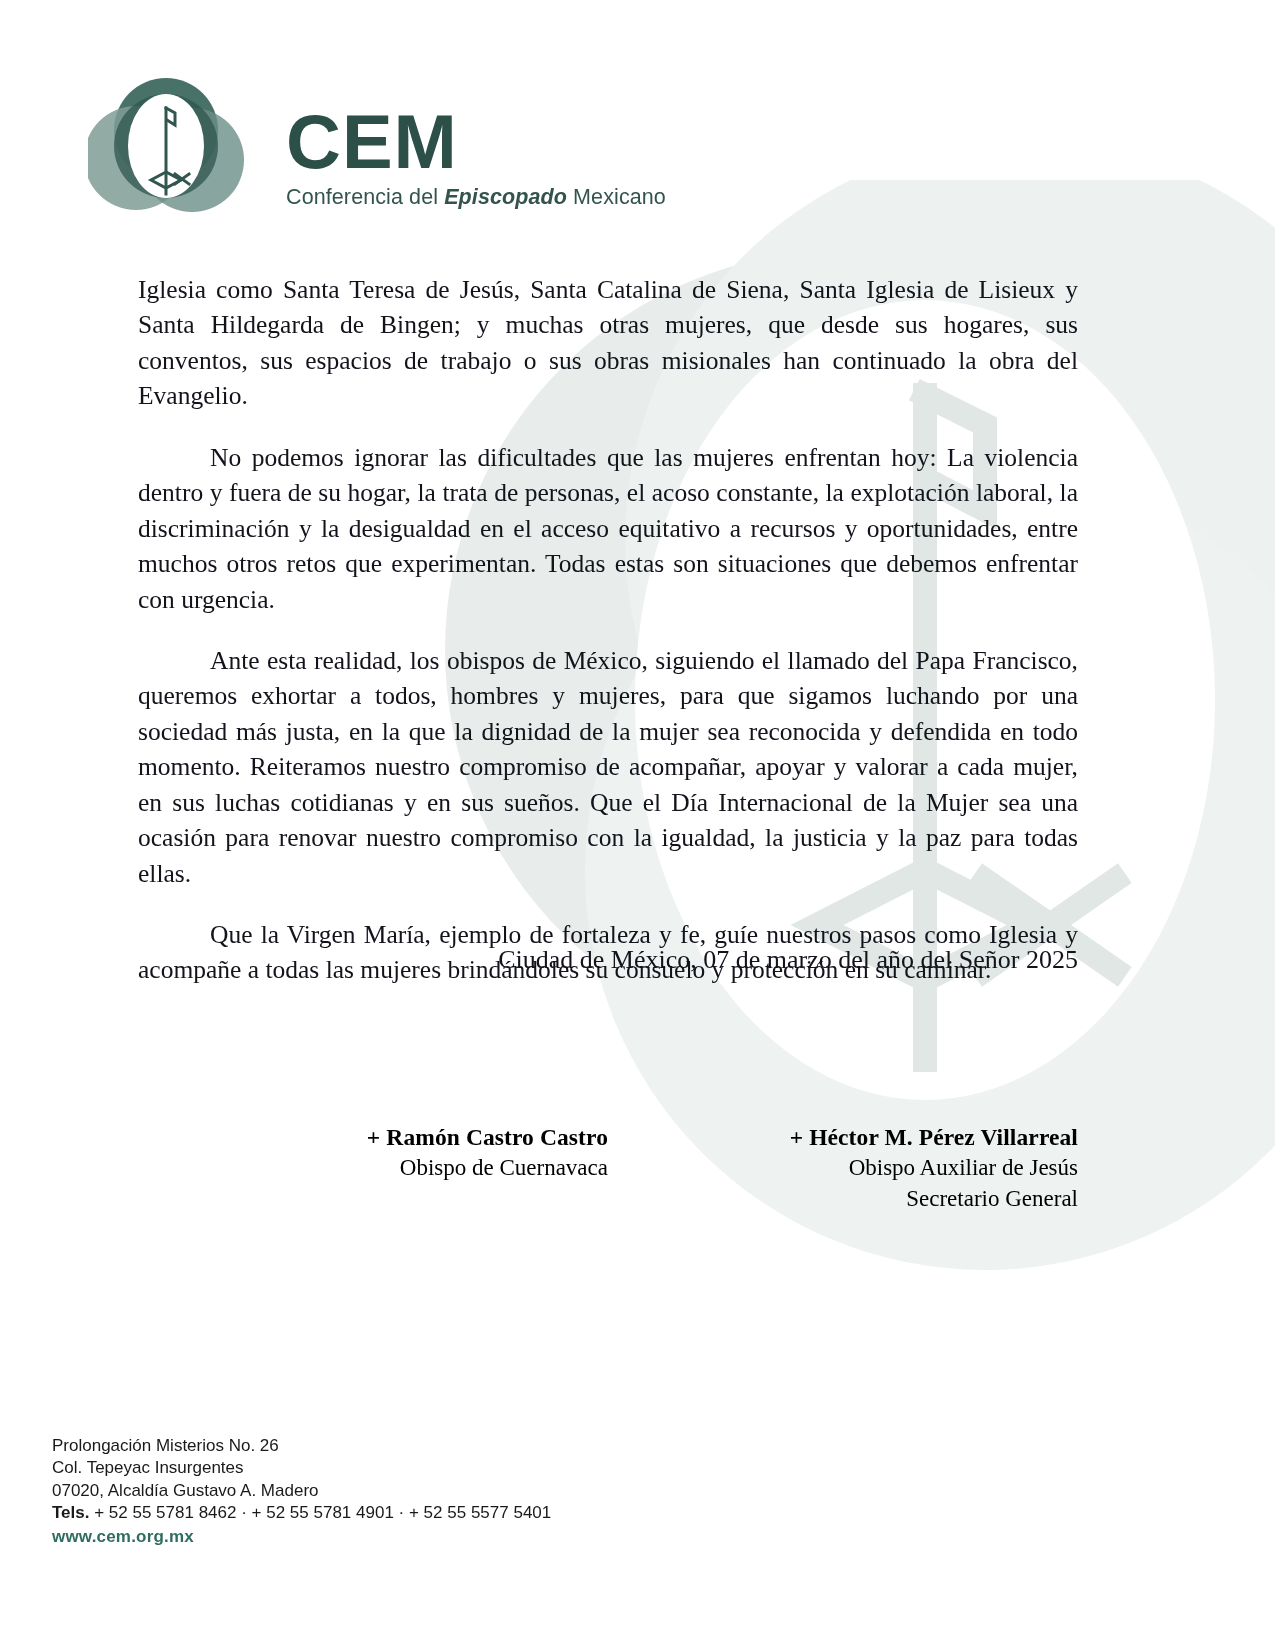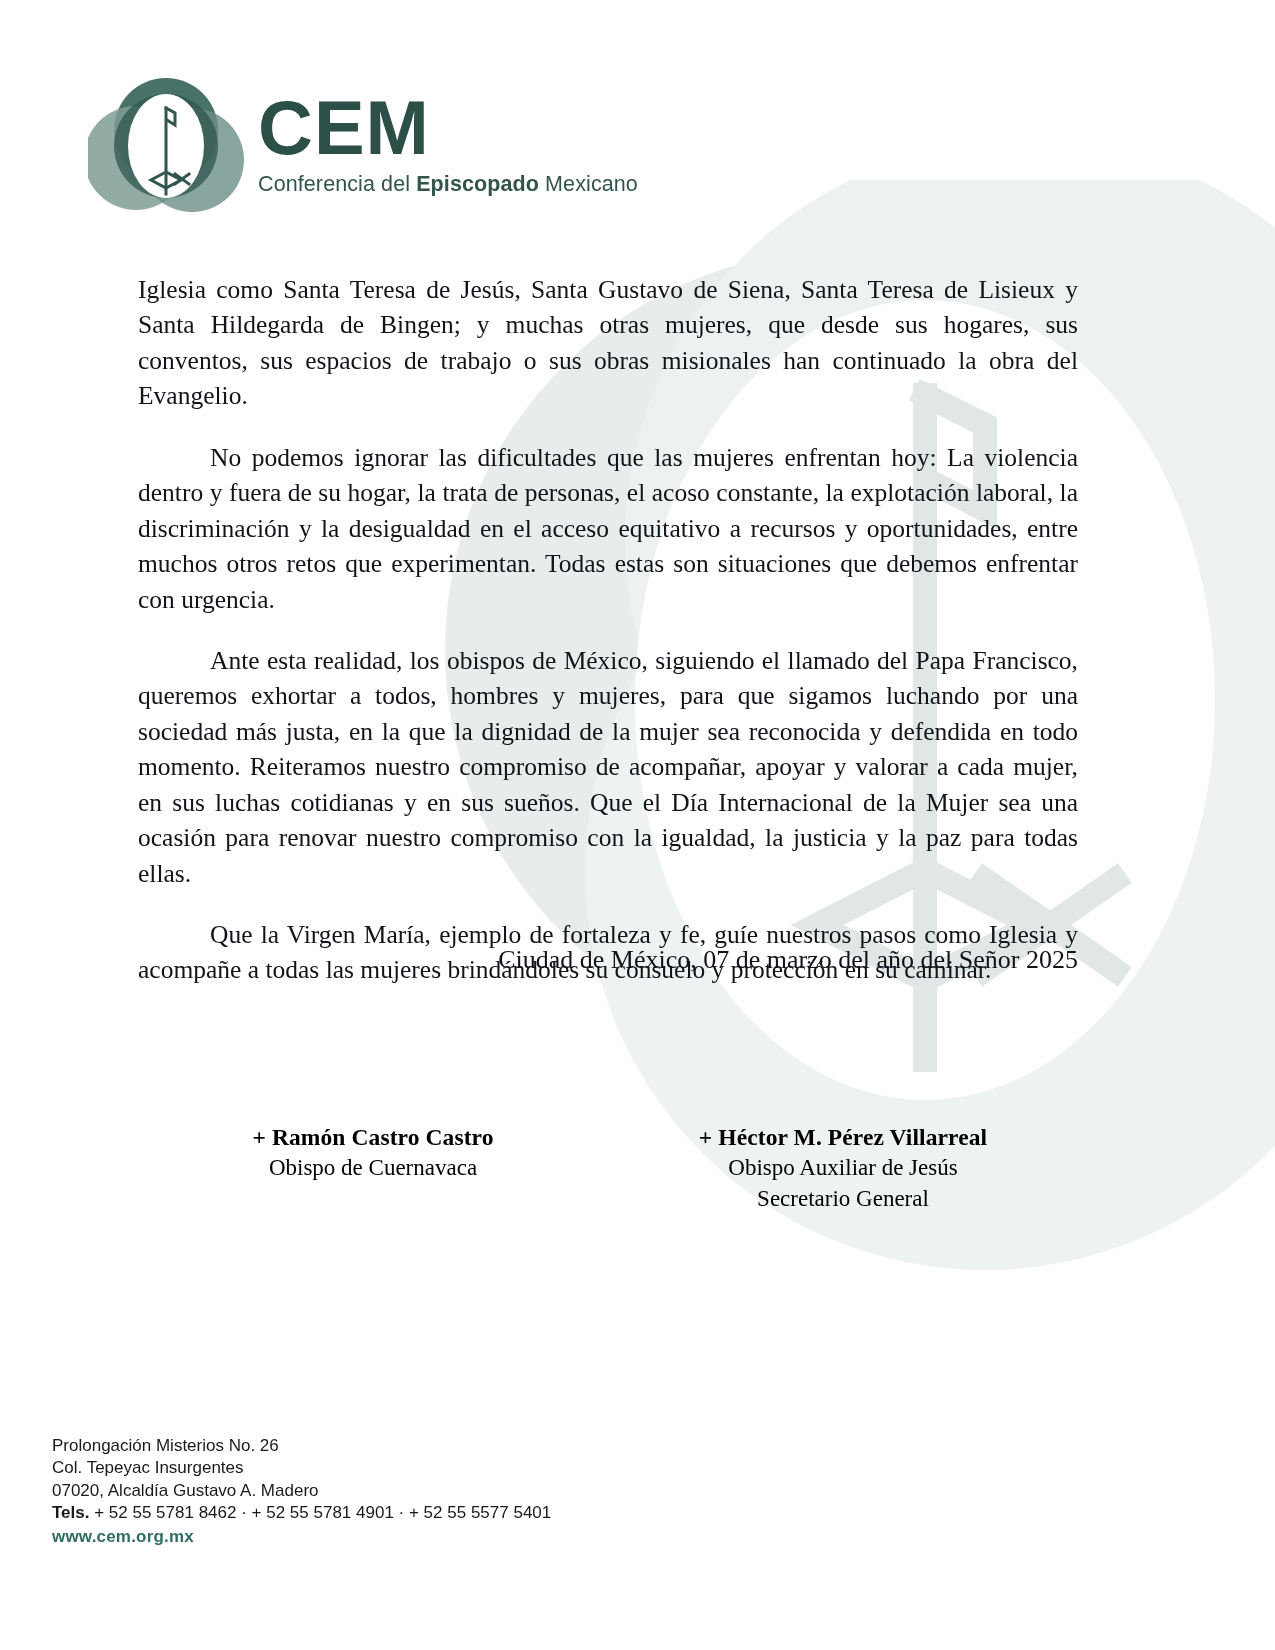--- a/index.html
+++ b/index.html
@@ -28,21 +28,22 @@
   }
   .watermark svg { display: block; width: 100%; height: 100%; }
 
   
   .letterhead {
     position: absolute;
     left: 88px;
     top: 72px;
     z-index: 3;
     display: flex;
-    align-items: flex-start;
+    align-items: center;
+    gap: 28px;
   }
   .logo-mark {
     position: relative;
     width: 156px;
     height: 152px;
     flex: 0 0 auto;
   }
   .logo-mark svg { display: block; width: 156px; height: 152px; }
   .logo-text {
     margin-left: 14px;
@@ -57,21 +58,21 @@
     color: #2c4f48;
   }
   .logo-tag {
     font-family: "Liberation Sans", "DejaVu Sans", sans-serif;
     font-size: 21.5px;
     color: #33544d;
     letter-spacing: 0.1px;
     margin-top: 7px;
     white-space: nowrap;
   }
-  .logo-tag b { font-weight: bold; }
+  .logo-tag b { font-weight: bold; font-style: italic; }
 
   
   .body-copy {
     position: absolute;
     left: 138px;
     top: 272px;
     width: 940px;
     z-index: 2;
     color: #14161e;
   }
@@ -102,21 +103,21 @@
   .signatures {
     position: absolute;
     left: 138px;
     top: 1122px;
     width: 940px;
     z-index: 2;
     display: flex;
   }
   .sig-col {
     flex: 1 1 50%;
-    text-align: center;
+    text-align: right;
     font-size: 23px;
     line-height: 1.33;
     color: #000000;
   }
   .sig-name {
     font-weight: bold;
     font-size: 23.5px;
     letter-spacing: 0.1px;
     white-space: nowrap;
   }
@@ -183,21 +184,21 @@
         </g>
       </svg>
     </div>
     <div class="logo-text">
       <div class="logo-cem">CEM</div>
       <div class="logo-tag"><span>Conferencia del </span><b>Episcopado</b><span> Mexicano</span></div>
     </div>
   </div>
 
   <div class="body-copy">
-    <p class="para">Iglesia como Santa Teresa de Jesús, Santa Gustavo de Siena, Santa Teresa de Lisieux y Santa Hildegarda de Bingen; y muchas otras mujeres, que desde sus hogares, sus conventos, sus espacios de trabajo o sus obras misionales han continuado la obra del Evangelio.</p>
+    <p class="para">Iglesia como Santa Teresa de Jesús, Santa Catalina de Siena, Santa Iglesia de Lisieux y Santa Hildegarda de Bingen; y muchas otras mujeres, que desde sus hogares, sus conventos, sus espacios de trabajo o sus obras misionales han continuado la obra del Evangelio.</p>
     <p class="para indent">No podemos ignorar las dificultades que las mujeres enfrentan hoy: La violencia dentro y fuera de su hogar, la trata de personas, el acoso constante, la explotación laboral, la discriminación y la desigualdad en el acceso equitativo a recursos y oportunidades, entre muchos otros retos que experimentan. Todas estas son situaciones que debemos enfrentar con urgencia.</p>
     <p class="para indent">Ante esta realidad, los obispos de México, siguiendo el llamado del Papa Francisco, queremos exhortar a todos, hombres y mujeres, para que sigamos luchando por una sociedad más justa, en la que la dignidad de la mujer sea reconocida y defendida en todo momento. Reiteramos nuestro compromiso de acompañar, apoyar y valorar a cada mujer, en sus luchas cotidianas y en sus sueños. Que el Día Internacional de la Mujer sea una ocasión para renovar nuestro compromiso con la igualdad, la justicia y la paz para todas ellas.</p>
     <p class="para indent last">Que la Virgen María, ejemplo de fortaleza y fe, guíe nuestros pasos como Iglesia y acompañe a todas las mujeres brindándoles su consuelo y protección en su caminar.</p>
   </div>
 
   <div class="dateline">Ciudad de México, 07 de marzo del año del Señor 2025</div>
 
   <div class="signatures">
     <div class="sig-col">
       <div class="sig-name">+ Ramón Castro Castro</div>

